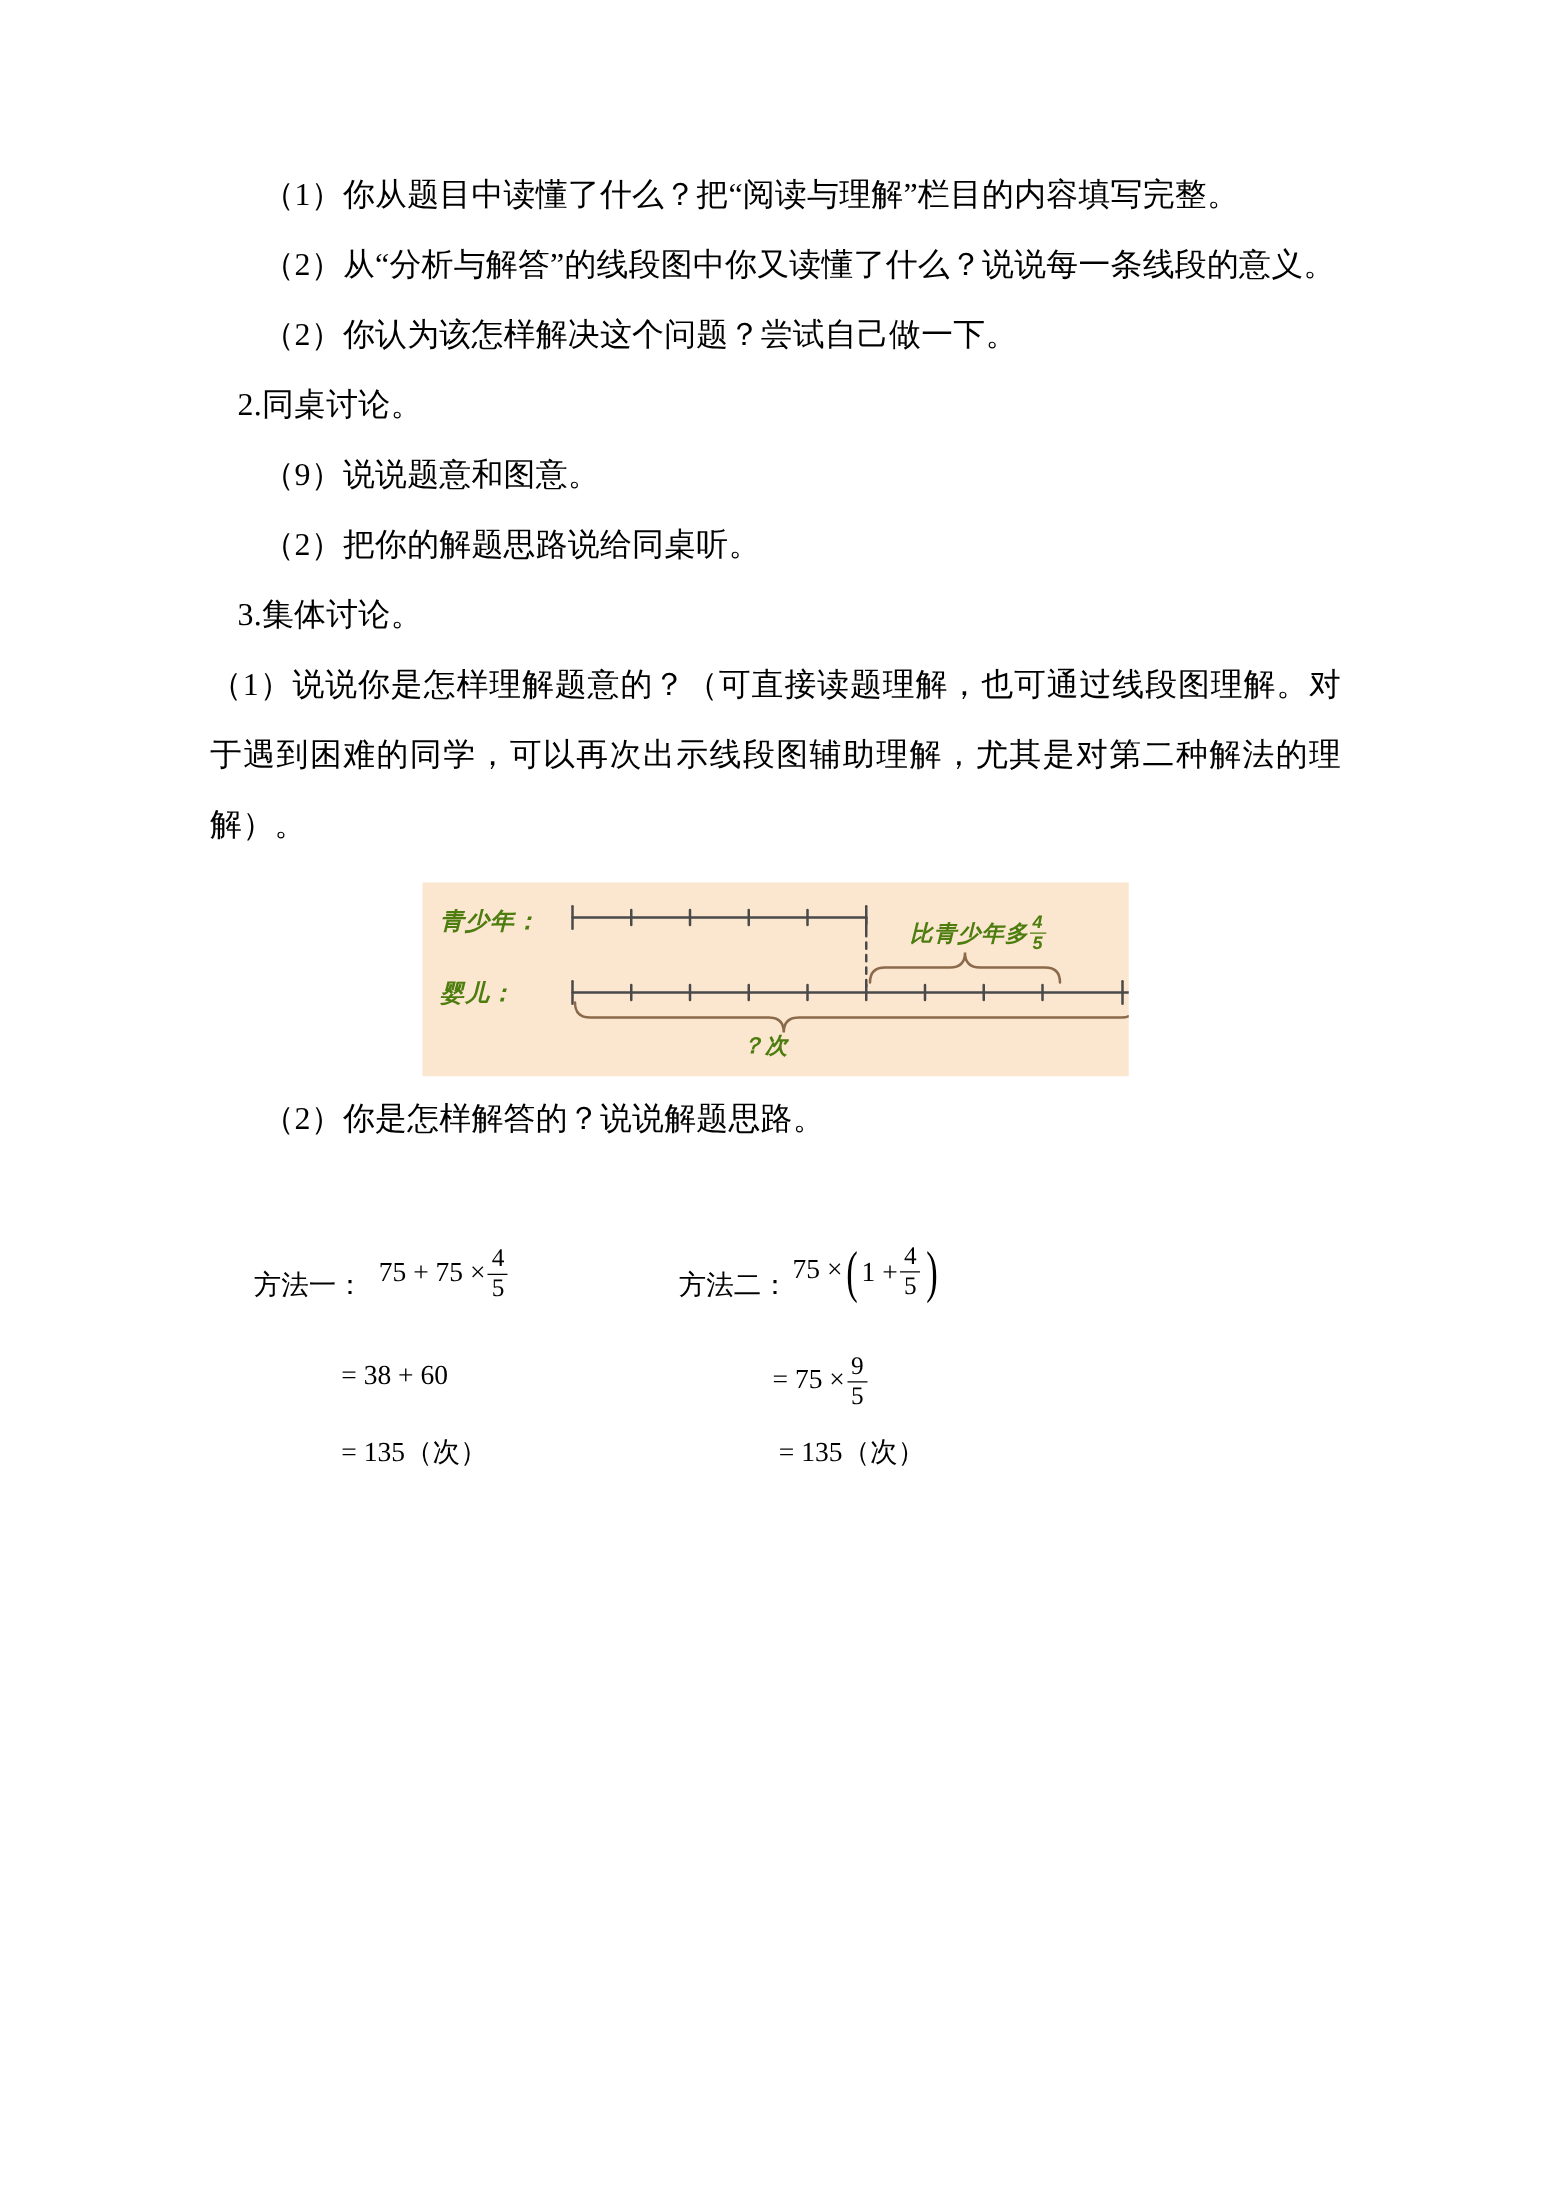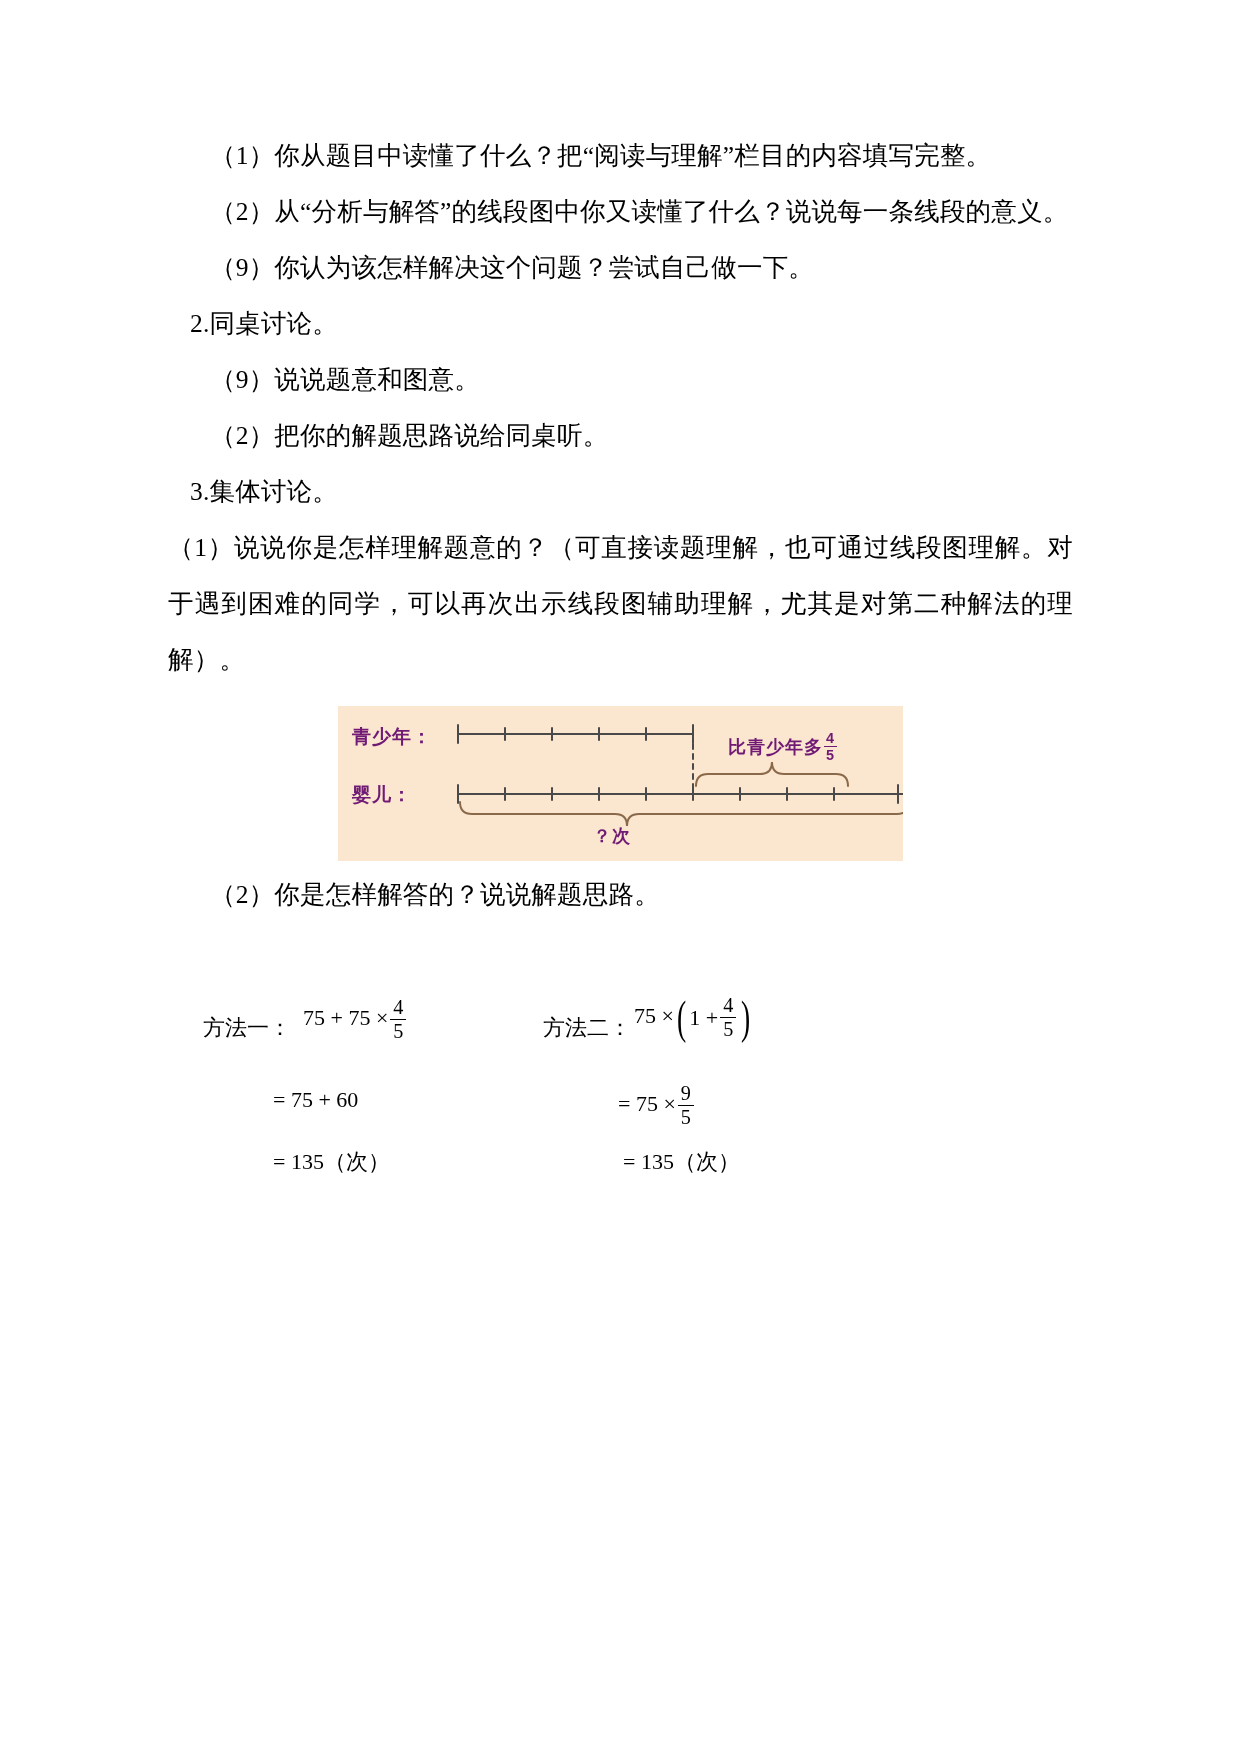--- a/index.html
+++ b/index.html
@@ -50,23 +50,24 @@
     position: relative;
     width: 565px;
     height: 155px;
     background: #fbe6cf;
   }
   .diagram svg { display: block; }
   .lbl {
     position: absolute;
     font-family: "Liberation Sans", sans-serif;
     font-weight: bold;
-    color: #701a75;
+    color: #4d7c0f;
     font-size: 19px;
     letter-spacing: 1px;
+    font-style: italic;
   }
   .lbl-youth { left: 14px; top: 18px; }
   .lbl-baby  { left: 14px; top: 76px; }
   .lbl-more  { left: 390px; top: 26px; font-size: 18px; }
   .lbl-q     { left: 255px; top: 118px; font-size: 18px; }
   .frac-inline {
     display: inline-flex;
     flex-direction: column;
     align-items: center;
     justify-content: center;
@@ -131,21 +132,21 @@
   .pinner { display: inline-flex; align-items: center; }
 </style>
 </head>
 <body>
 
 <div class="page">
   <div class="content">
 
     <p class="para indent2">（1）你从题目中读懂了什么？把“阅读与理解”栏目的内容填写完整。</p>
     <p class="para indent2">（2）从“分析与解答”的线段图中你又读懂了什么？说说每一条线段的意义。</p>
-    <p class="para indent2">（9）你认为该怎样解决这个问题？尝试自己做一下。</p>
+    <p class="para indent2">（2）你认为该怎样解决这个问题？尝试自己做一下。</p>
     <p class="para indent1">2.同桌讨论。</p>
     <p class="para indent2">（9）说说题意和图意。</p>
     <p class="para indent2">（2）把你的解题思路说给同桌听。</p>
     <p class="para indent1">3.集体讨论。</p>
     <p class="para noindent">（1）说说你是怎样理解题意的？（可直接读题理解，也可通过线段图理解。对于遇到困难的同学，可以再次出示线段图辅助理解，尤其是对第二种解法的理解）。</p>
 
     <div class="diagram-wrap">
       <div class="diagram">
         <svg width="565" height="155" viewBox="0 0 565 155">
           <g stroke="#4a4a4a" stroke-width="2" fill="none" stroke-linecap="round">
@@ -199,21 +200,21 @@
 
     <div class="math-area">
 
       <div class="m-label method1-label">方法一：</div>
       <div class="m-expr method1-e1">
         <span>75 + 75 ×</span><span class="frac">
             <span class="num">4</span>
             <span class="den">5</span>
           </span>
       </div>
-      <div class="m-expr method1-e2">= 75 + 60</div>
+      <div class="m-expr method1-e2">= 38 + 60</div>
       <div class="m-expr method1-e3">= 135（次）</div>
 
       <div class="m-label method2-label">方法二：</div>
       <div class="m-expr method2-e1">
         <span>75 ×</span><span class="pwrap">
             <span class="bigparen">(</span>
             <span class="pinner">
               <span>1 +</span>
               <span class="frac">
                 <span class="num">4</span>

